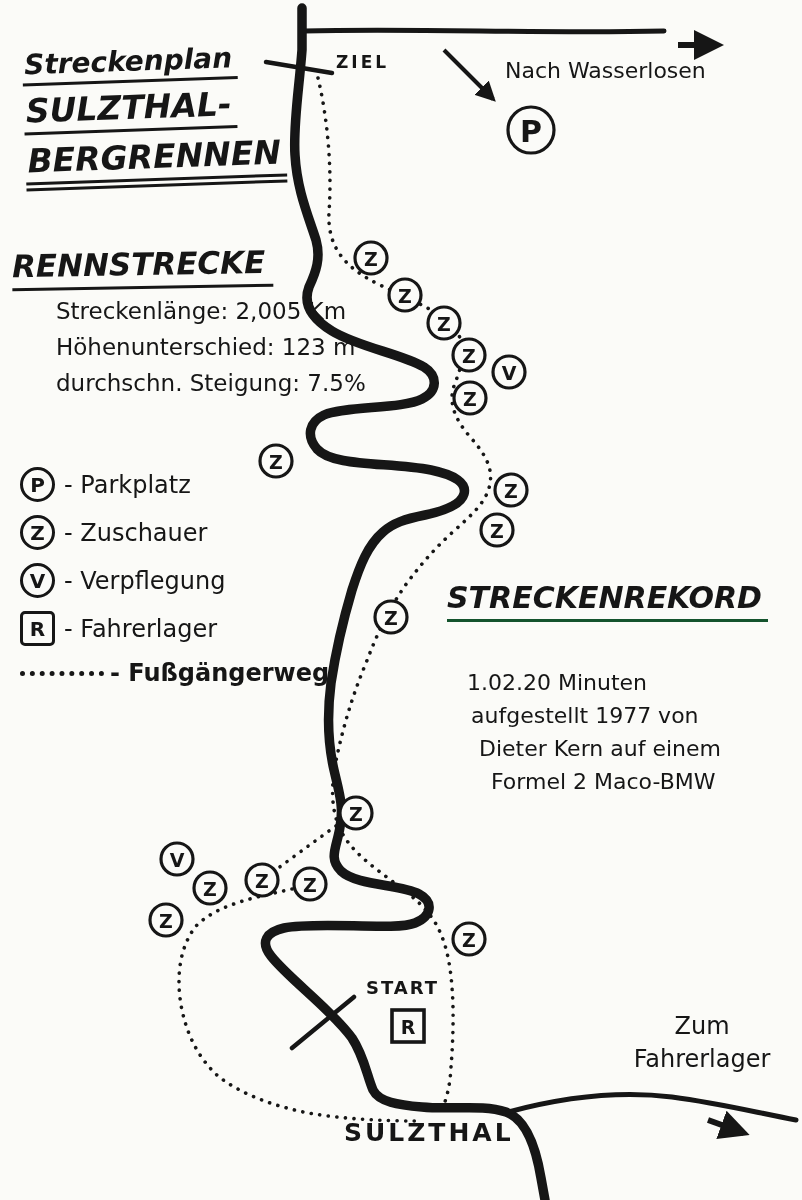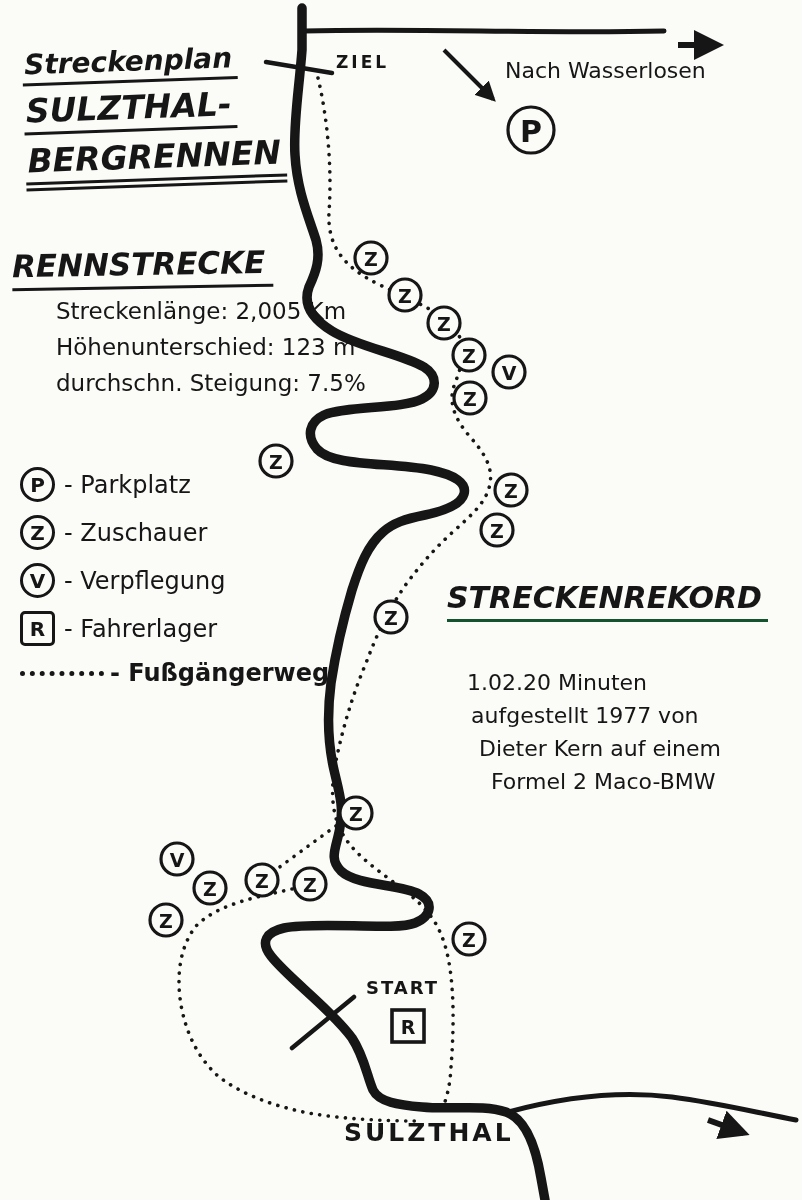--- a/index.html
+++ b/index.html
@@ -203,14 +203,18 @@
   <div class="lbl rekord-h">STRECKENREKORD</div>
   <div class="lbl rekord-lines">
     <div class="r1">1.02.20 Minuten</div>
     <div class="r2">aufgestellt 1977 von</div>
     <div class="r3">Dieter Kern auf einem</div>
     <div class="r4">Formel 2 Maco-BMW</div>
   </div>
 
   <div class="lbl start">START</div>
   <div class="lbl sulzthal">SULZTHAL</div>
+  <div class="lbl fahrerlager">
+    <div>Zum</div>
+    <div>Fahrerlager</div>
+  </div>
 
 </div>
 
 </body></html>

